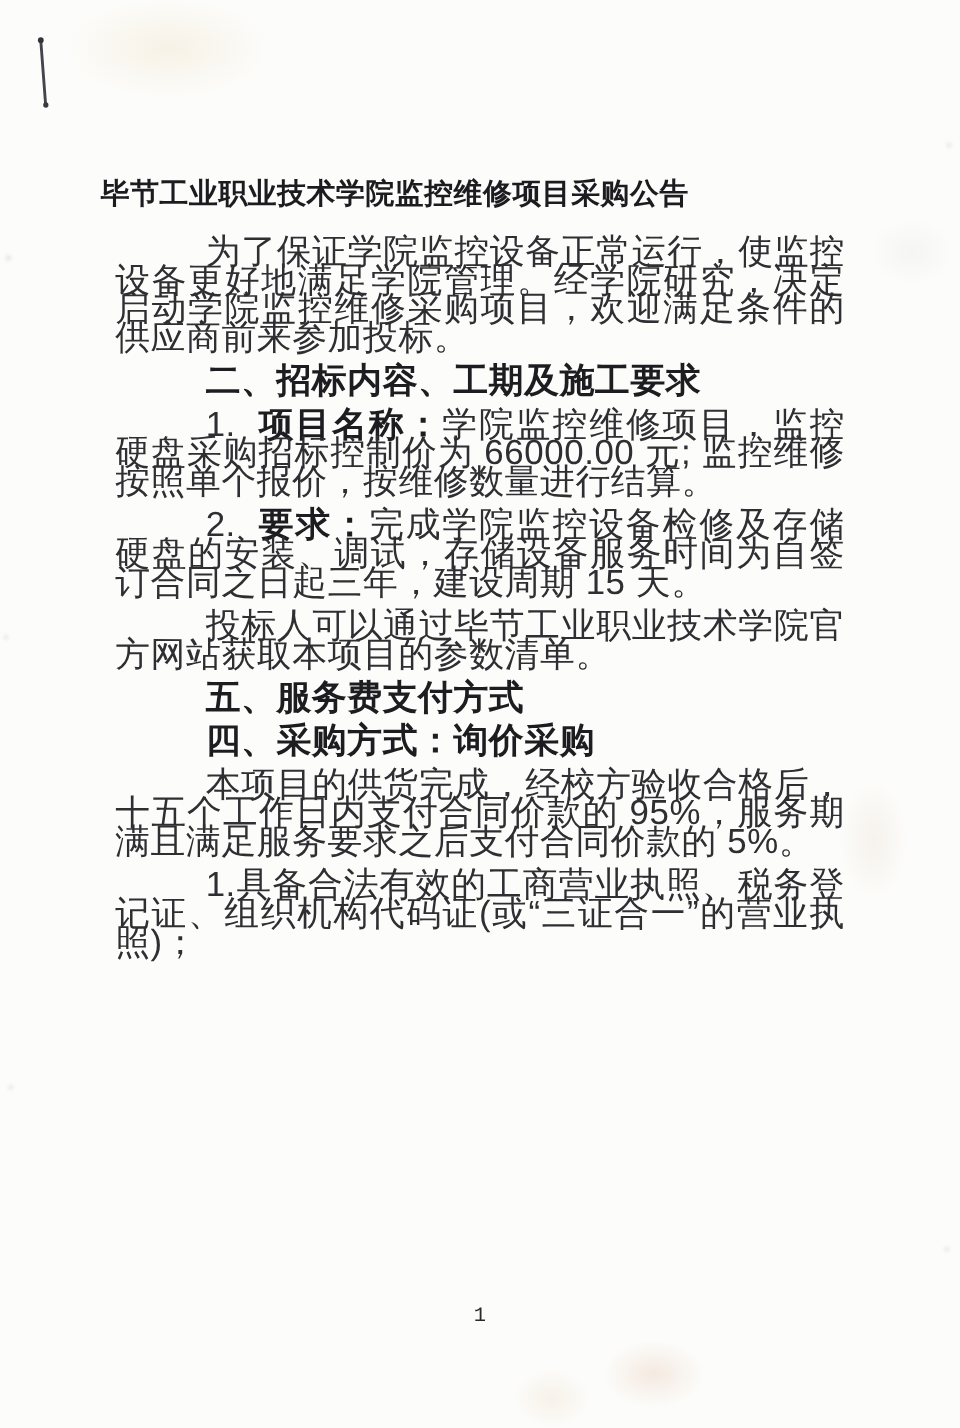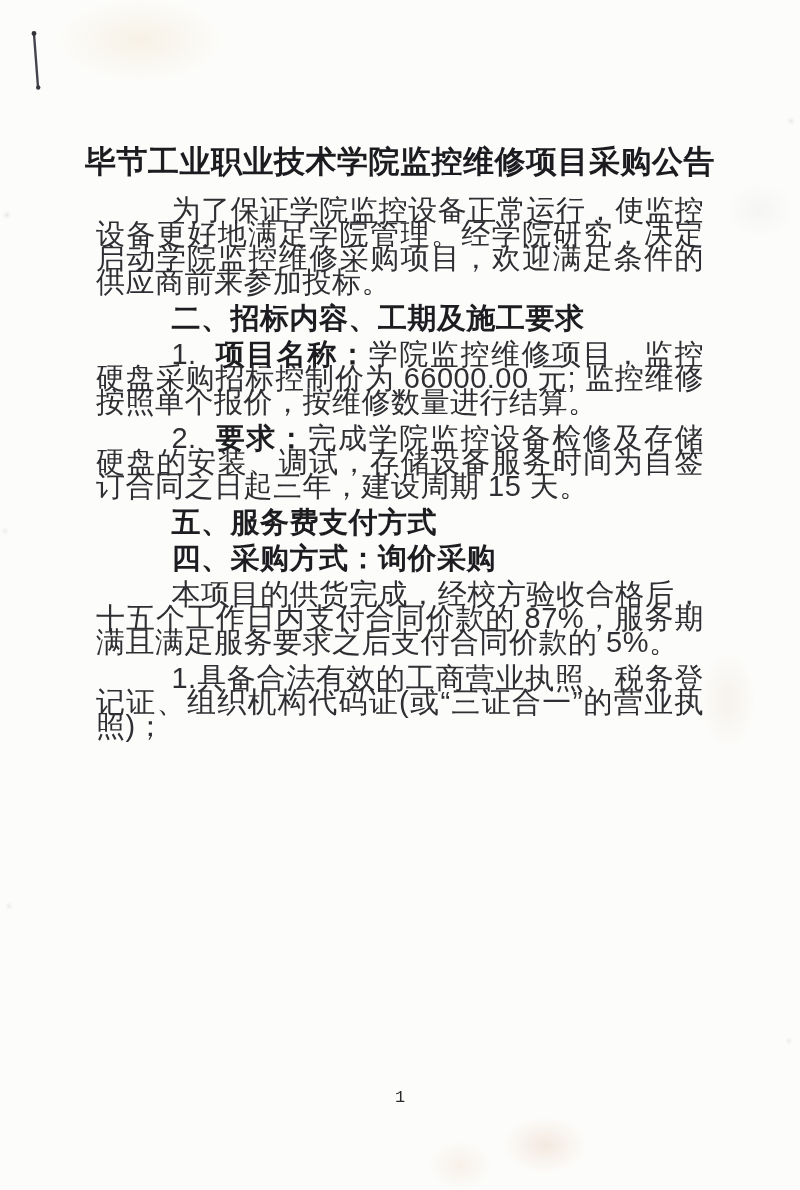--- a/index.html
+++ b/index.html
@@ -43,24 +43,24 @@
     pointer-events: none;
   }
   .doc {
     position: absolute;
     left: 84px;
     top: 138px;
     width: 632px;
   }
   .title {
     margin: 0 0 6px 0;
-    font-size: 31px;
+    font-size: 24px;
     line-height: 48px;
     font-weight: bold;
-    text-align: center;
+    text-align: left;
     letter-spacing: 0.5px;
     color: #1c1c20;
     font-family: "Liberation Serif", serif;
   }
   p {
     margin: 12px;
     font-size: 29px;
     line-height: 24px;
     text-align: justify;
     text-indent: 2.6em;
@@ -111,26 +111,27 @@
 
 
 
     <p class="head">二、招标内容、工期及施工要求</p>
 
     <p class="body"><span class="num">1.</span><span class="lbl">项目名称：</span><span>学院监控维修项目，监控硬盘采购招标控制价为 66000.00 元; 监控维修按照单个报价，按维修数量进行结算。</span></p>
 
     <p class="body"><span class="num">2.</span><span class="lbl">要求：</span><span>完成学院监控设备检修及存储硬盘的安装、调试，存储设备服务时间为自签订合同之日起三年，建设周期 15 天。</span></p>
 
 
+    <p class="body">投标人可以通过毕节工业职业技术学院官方网站获取本项目的参数清单。</p>
 
     <p class="head">五、服务费支付方式</p>
 
     <p class="head">四、采购方式：询价采购</p>
 
-    <p class="body">本项目的供货完成，经校方验收合格后，十五个工作日内支付合同价款的 87%，服务期满且满足服务要求之后支付合同价款的 5%。</p>
+    <p class="body">本项目的供货完成，经校方验收合格后，十五个工作日内支付合同价款的 95%，服务期满且满足服务要求之后支付合同价款的 5%。</p>
 
 
     <p class="body">1.具备合法有效的工商营业执照、税务登记证、组织机构代码证(或“三证合一”的营业执照)；</p>
 
   </div>
 
   <div class="pageno">1</div>
 
 </div>
 

